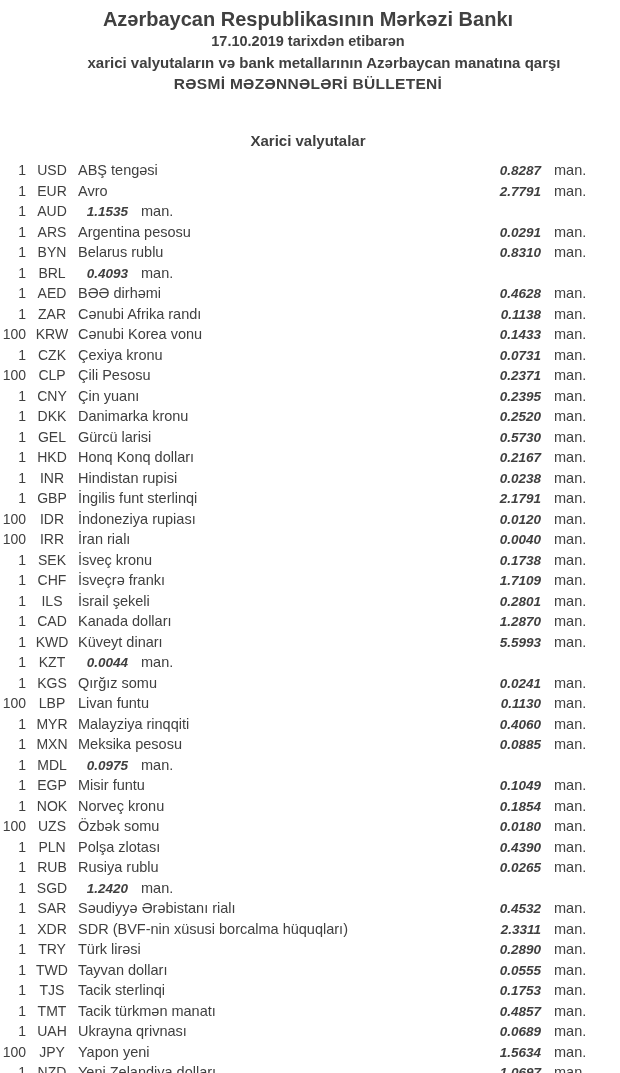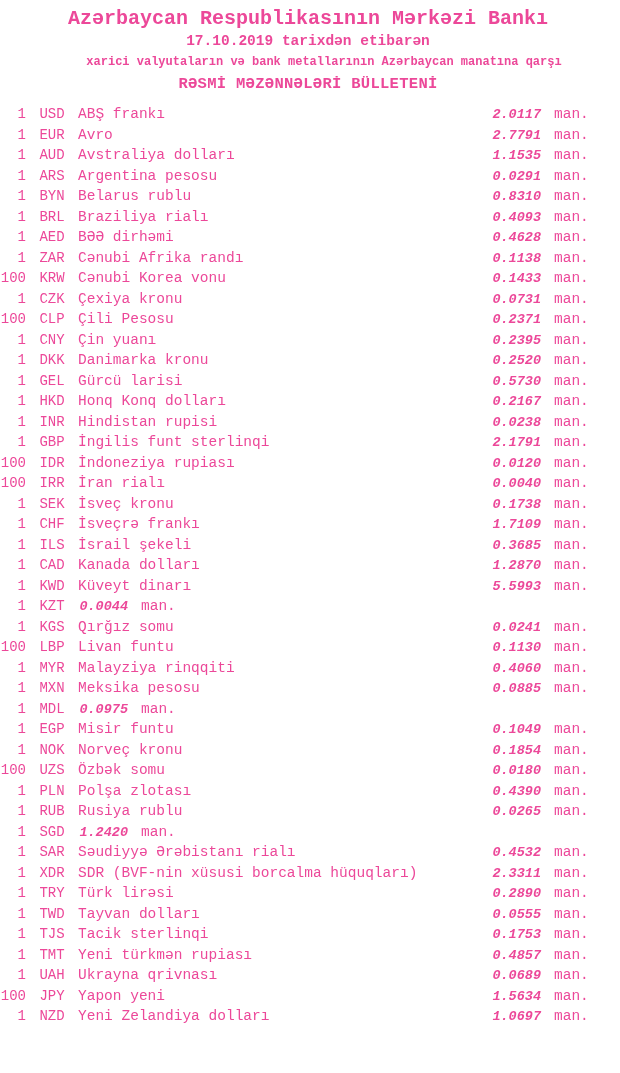--- a/index.html
+++ b/index.html
@@ -6,39 +6,39 @@
     margin: 0;
     padding: 0;
     background: #ffffff;
   }
   .page {
     position: relative;
     width: 616px;
     height: 1073px;
     overflow: hidden;
     background: #ffffff;
-    color: #ec4899;
-    font-family: Liberation Mono, monospace;
+    color: #404040;
+    font-family: Liberation Sans, sans-serif;
   }
   .header {
     padding-top: 7px;
     text-align: center;
   }
   .doc-title {
     font-size: 20px;
     line-height: 24px;
     font-weight: bold;
   }
   .doc-date {
     font-size: 14.5px;
     line-height: 21px;
     font-weight: bold;
   }
   .doc-subtitle {
-    font-size: 12px;
+    font-size: 15px;
     line-height: 21px;
     font-weight: bold;
     padding-left: 32px;
   }
   .doc-bulletin {
     font-size: 15.5px;
     line-height: 22px;
     font-weight: bold;
     letter-spacing: 0.3px;
   }
@@ -99,61 +99,60 @@
 <body>
 
 <div class="page">
   <div class="header">
     <div class="doc-title">Azərbaycan Respublikasının Mərkəzi Bankı</div>
     <div class="doc-date">17.10.2019 tarixdən etibarən</div>
     <div class="doc-subtitle">xarici valyutaların və bank metallarının Azərbaycan manatına qarşı</div>
     <div class="doc-bulletin">RƏSMİ MƏZƏNNƏLƏRİ BÜLLETENİ</div>
   </div>
 
+  <div class="section-title">Xarici valyutalar</div>
 
   <div class="rates-table">
       <div class="row">
         <span class="cell-qty">1</span>
         <span class="cell-code">USD</span>
-        <span class="cell-name">ABŞ frankı</span>
-        <span class="cell-rate">2.0117</span>
+        <span class="cell-name">ABŞ tengəsi</span>
+        <span class="cell-rate">0.8287</span>
         <span class="cell-unit">man.</span>
       </div>
       <div class="row">
         <span class="cell-qty">1</span>
         <span class="cell-code">EUR</span>
         <span class="cell-name">Avro</span>
         <span class="cell-rate">2.7791</span>
         <span class="cell-unit">man.</span>
       </div>
       <div class="row">
         <span class="cell-qty">1</span>
         <span class="cell-code">AUD</span>
-        <span class="cell-name">Avstraliya dolları</span>
         <span class="cell-rate">1.1535</span>
         <span class="cell-unit">man.</span>
       </div>
       <div class="row">
         <span class="cell-qty">1</span>
         <span class="cell-code">ARS</span>
         <span class="cell-name">Argentina pesosu</span>
         <span class="cell-rate">0.0291</span>
         <span class="cell-unit">man.</span>
       </div>
       <div class="row">
         <span class="cell-qty">1</span>
         <span class="cell-code">BYN</span>
         <span class="cell-name">Belarus rublu</span>
         <span class="cell-rate">0.8310</span>
         <span class="cell-unit">man.</span>
       </div>
       <div class="row">
         <span class="cell-qty">1</span>
         <span class="cell-code">BRL</span>
-        <span class="cell-name">Braziliya rialı</span>
         <span class="cell-rate">0.4093</span>
         <span class="cell-unit">man.</span>
       </div>
       <div class="row">
         <span class="cell-qty">1</span>
         <span class="cell-code">AED</span>
         <span class="cell-name">BƏƏ dirhəmi</span>
         <span class="cell-rate">0.4628</span>
         <span class="cell-unit">man.</span>
       </div>
@@ -252,21 +251,21 @@
         <span class="cell-qty">1</span>
         <span class="cell-code">CHF</span>
         <span class="cell-name">İsveçrə frankı</span>
         <span class="cell-rate">1.7109</span>
         <span class="cell-unit">man.</span>
       </div>
       <div class="row">
         <span class="cell-qty">1</span>
         <span class="cell-code">ILS</span>
         <span class="cell-name">İsrail şekeli</span>
-        <span class="cell-rate">0.3685</span>
+        <span class="cell-rate">0.2801</span>
         <span class="cell-unit">man.</span>
       </div>
       <div class="row">
         <span class="cell-qty">1</span>
         <span class="cell-code">CAD</span>
         <span class="cell-name">Kanada dolları</span>
         <span class="cell-rate">1.2870</span>
         <span class="cell-unit">man.</span>
       </div>
       <div class="row">
@@ -388,21 +387,21 @@
       <div class="row">
         <span class="cell-qty">1</span>
         <span class="cell-code">TJS</span>
         <span class="cell-name">Tacik sterlinqi</span>
         <span class="cell-rate">0.1753</span>
         <span class="cell-unit">man.</span>
       </div>
       <div class="row">
         <span class="cell-qty">1</span>
         <span class="cell-code">TMT</span>
-        <span class="cell-name">Yeni türkmən rupiası</span>
+        <span class="cell-name">Tacik türkmən manatı</span>
         <span class="cell-rate">0.4857</span>
         <span class="cell-unit">man.</span>
       </div>
       <div class="row">
         <span class="cell-qty">1</span>
         <span class="cell-code">UAH</span>
         <span class="cell-name">Ukrayna qrivnası</span>
         <span class="cell-rate">0.0689</span>
         <span class="cell-unit">man.</span>
       </div>

